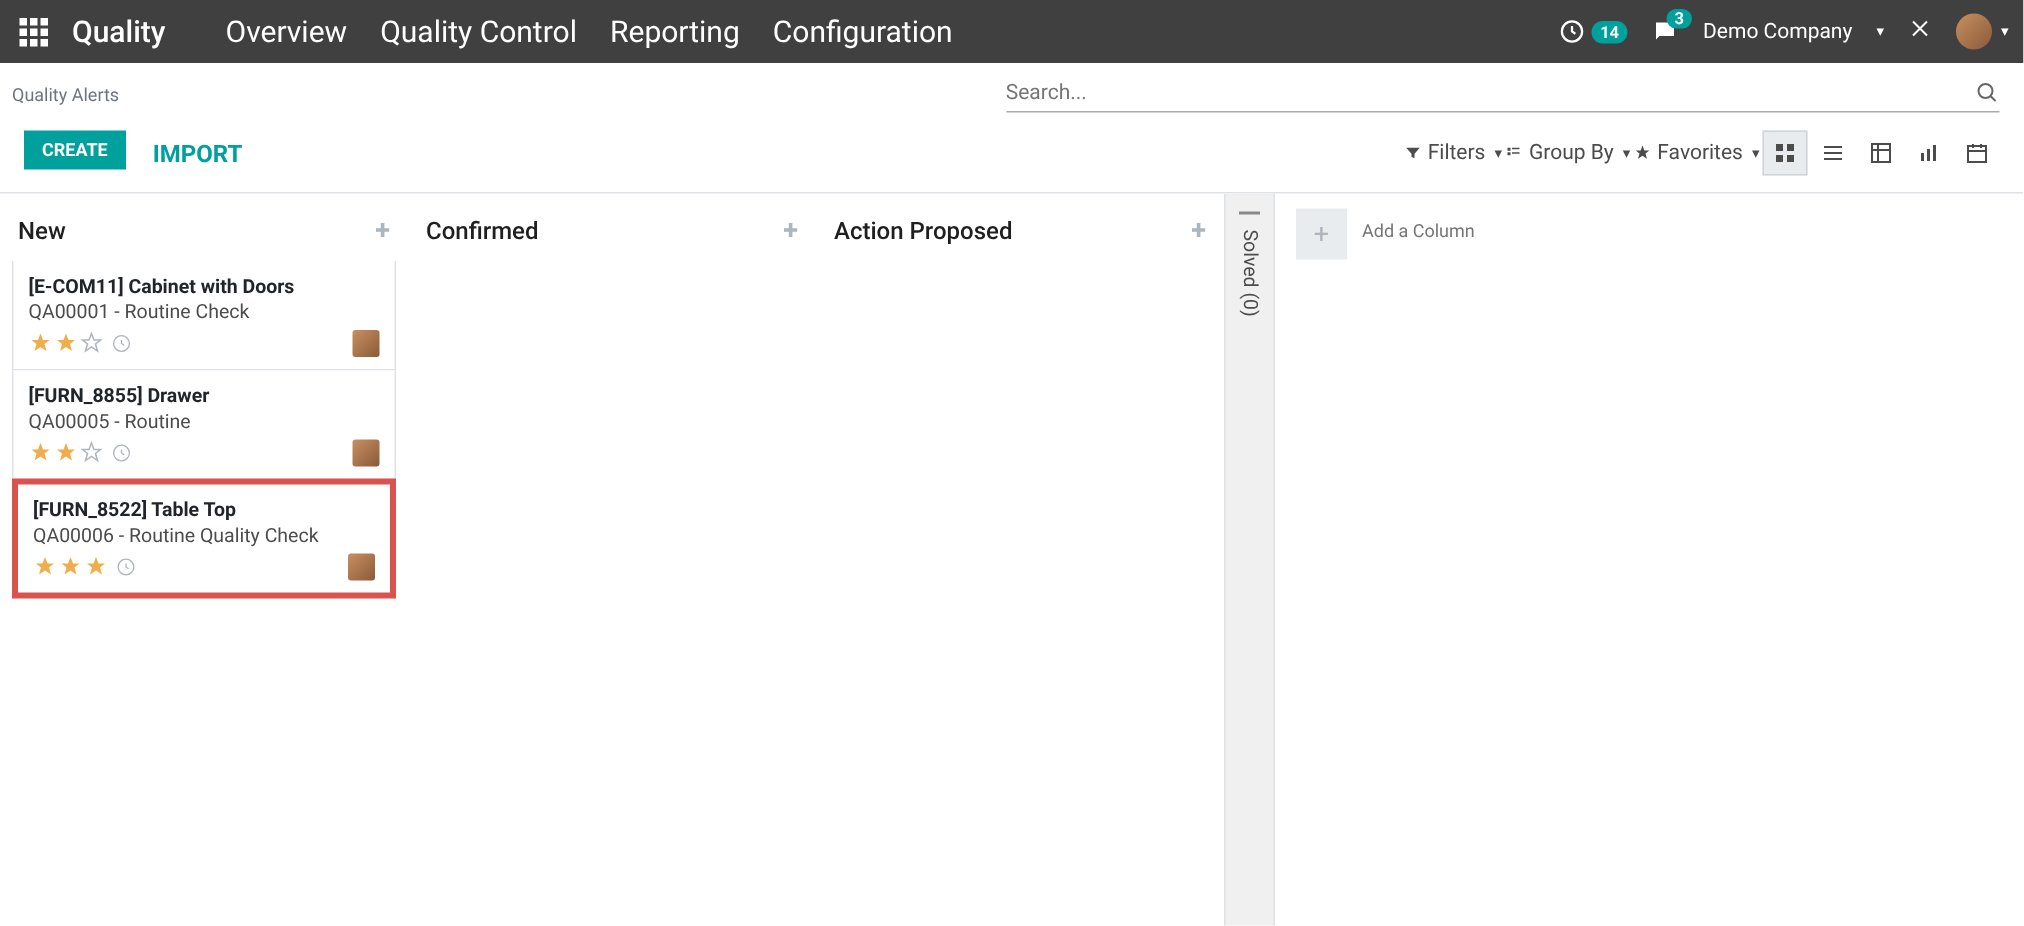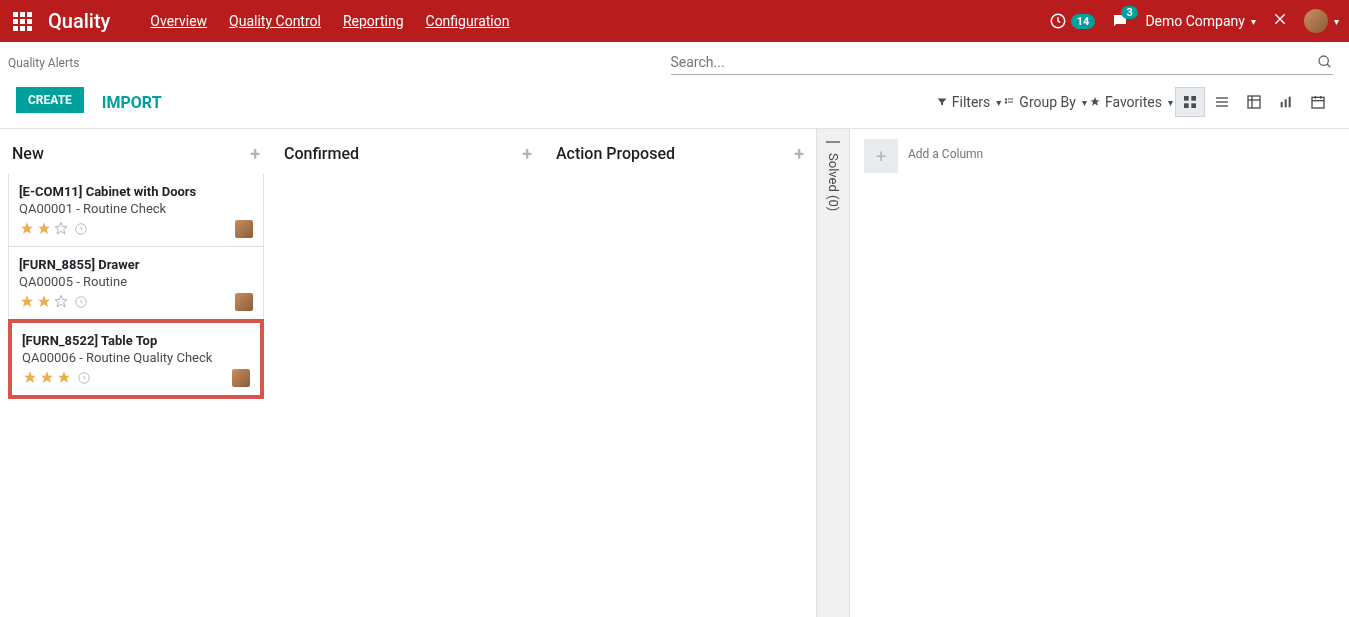--- a/index.html
+++ b/index.html
@@ -1,31 +1,31 @@
 <!DOCTYPE html>
 <html><head>
 <meta charset="utf-8">
 <style>
 * { margin: 0; padding: 0; box-sizing: border-box; font-family: -apple-system, BlinkMacSystemFont, "Segoe UI", Roboto, "Helvetica Neue", Arial, sans-serif; }
 body { width: 1349px; height: 617px; overflow: hidden; background: #fff; }
 
 
-.navbar { background: #b91c1c; height: 42px; display: flex; align-items: center; padding: 0 10px; color: #fff; }
+.navbar { background: #404040; height: 42px; display: flex; align-items: center; padding: 0 10px; color: #fff; }
 .apps-icon { width: 24px; height: 24px; cursor: pointer; display: flex; flex-wrap: wrap; gap: 2px; align-content: center; justify-content: center; margin-right: 14px; }
 .apps-icon span { width: 5px; height: 5px; background: #fff; display: inline-block; }
 .brand { font-size: 20px; font-weight: 500; margin-right: 40px; }
-.nav-menu { display: flex; gap: 22px; font-size: 14px; text-decoration: underline; }
+.nav-menu { display: flex; gap: 22px; font-size: 20px; }
 .nav-menu a { color: #fff; text-decoration: none; }
 .nav-right { margin-left: auto; display: flex; align-items: center; gap: 16px; }
 .badge-timer { display: flex; align-items: center; gap: 4px; }
 .badge { background: #00A09D; color: #fff; font-size: 11px; padding: 1px 6px; border-radius: 8px; font-weight: bold; }
 .chat-icon { position: relative; display: flex; align-items: center; }
 .chat-icon svg { width: 18px; height: 18px; fill: #fff; }
 .chat-badge { position: absolute; top: -6px; left: 10px; background: #00A09D; color: #fff; font-size: 11px; padding: 0 5px; border-radius: 8px; font-weight: bold; }
-.company { font-size: 14px; display: flex; align-items: center; gap: 4px; }
+.company { font-size: 14px; display: flex; align-items: center; gap: 14px; }
 .close-x svg { width: 16px; height: 16px; stroke: #fff; stroke-width: 2; fill: none; }
 .avatar { width: 24px; height: 24px; border-radius: 50%; background: linear-gradient(135deg, #c89060, #8a5a3a); }
 .caret { font-size: 10px; margin-left: 2px; }
 
 
 .control-panel { border-bottom: 1px solid #dee2e6; }
 .cp-row1 { display: flex; padding: 8px 16px 4px 8px; align-items: center; }
 .breadcrumb { font-size: 12px; color: #6c757d; padding-left: 0; }
 .search-area { margin-left: auto; width: 50%; display: flex; border-bottom: 1px solid #aaa; padding: 4px 0; }
 .search-input { flex: 1; border: none; outline: none; font-size: 14px; background: transparent; }

